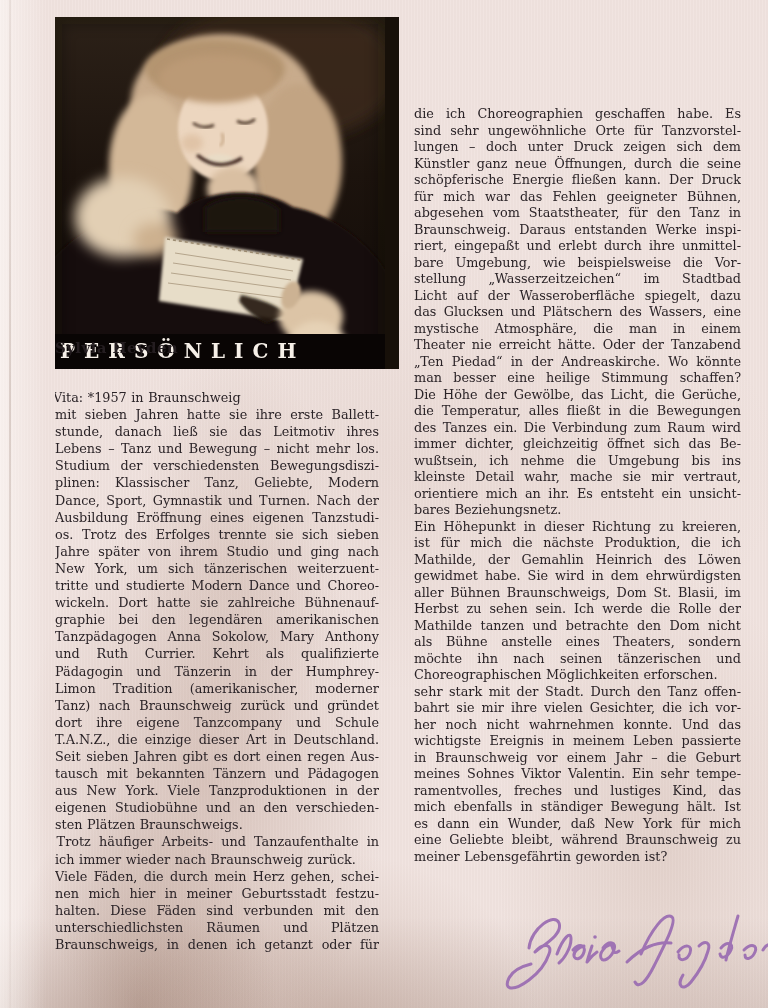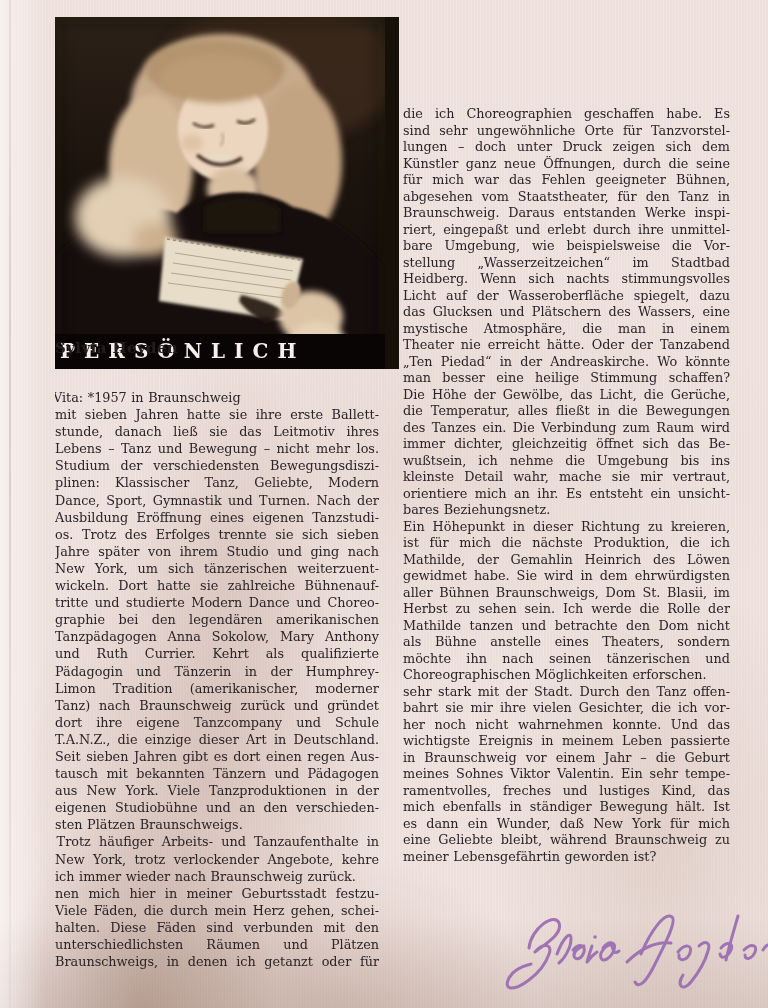--- a/index.html
+++ b/index.html
@@ -42,21 +42,21 @@
     white-space:nowrap;
   }
   .byline{
     position:absolute;left:55px;top:339px;
     font-weight:bold;font-size:15px;letter-spacing:0.4px;
     color:#241d20;
   }
   .col{position:absolute;font-size:12.8px;color:#2a2327;}
   .col-left{left:55px;top:389px;width:324px;}
   .col-left .line{height:17.1px;line-height:17.1px;}
-  .col-right{left:403px;top:106px;width:327px;}
+  .col-right{left:414px;top:106px;width:327px;}
   .col-right .line{height:16.5px;line-height:16.5px;}
   .line{
     text-align:justify;
     text-align-last:justify;
     overflow:hidden;
     word-spacing:0.5px;
   }
   .line.end{text-align-last:left;}
   .line.hang{text-indent:-13px;}
   .signature{position:absolute;left:495px;top:908px;width:273px;height:95px;}
@@ -138,57 +138,56 @@
       <div class="line">mit sieben Jahren hatte sie ihre erste Ballett-</div>
       <div class="line">stunde, danach ließ sie das Leitmotiv ihres</div>
       <div class="line">Lebens – Tanz und Bewegung – nicht mehr los.</div>
       <div class="line">Studium der verschiedensten Bewegungsdiszi-</div>
       <div class="line">plinen: Klassischer Tanz, Geliebte, Modern</div>
       <div class="line">Dance, Sport, Gymnastik und Turnen. Nach der</div>
       <div class="line">Ausbildung Eröffnung eines eigenen Tanzstudi-</div>
       <div class="line">os. Trotz des Erfolges trennte sie sich sieben</div>
       <div class="line">Jahre später von ihrem Studio und ging nach</div>
       <div class="line">New York, um sich tänzerischen weiterzuent-</div>
+      <div class="line">tritte und studierte Modern Dance und Choreo-</div>
       <div class="line">wickeln. Dort hatte sie zahlreiche Bühnenauf-</div>
-      <div class="line">tritte und studierte Modern Dance und Choreo-</div>
       <div class="line">graphie bei den legendären amerikanischen</div>
       <div class="line">Tanzpädagogen Anna Sokolow, Mary Anthony</div>
       <div class="line">und Ruth Currier. Kehrt als qualifizierte</div>
       <div class="line">Pädagogin und Tänzerin in der Humphrey-</div>
       <div class="line">Limon Tradition (amerikanischer, moderner</div>
       <div class="line">Tanz) nach Braunschweig zurück und gründet</div>
       <div class="line">dort ihre eigene Tanzcompany und Schule</div>
       <div class="line">T.A.N.Z., die einzige dieser Art in Deutschland.</div>
       <div class="line">Seit sieben Jahren gibt es dort einen regen Aus-</div>
       <div class="line">tausch mit bekannten Tänzern und Pädagogen</div>
       <div class="line">aus New York. Viele Tanzproduktionen in der</div>
       <div class="line">eigenen Studiobühne und an den verschieden-</div>
       <div class="line end">sten Plätzen Braunschweigs.</div>
       <div class="line hang">– Trotz häufiger Arbeits- und Tanzaufenthalte in</div>
-      <div class="line">New York, trotz verlockender Angebote, kehre</div>
       <div class="line end">ich immer wieder nach Braunschweig zurück.</div>
+      <div class="line">Viele Fäden, die durch mein Herz gehen, schei-</div>
       <div class="line">nen mich hier in meiner Geburtsstadt festzu-</div>
-      <div class="line">Viele Fäden, die durch mein Herz gehen, schei-</div>
       <div class="line">halten. Diese Fäden sind verbunden mit den</div>
       <div class="line">unterschiedlichsten Räumen und Plätzen</div>
       <div class="line">Braunschweigs, in denen ich getanzt oder für</div>
     </div>
   <div class="col col-right">
 
   <div class="line">die ich Choreographien geschaffen habe. Es</div>
       <div class="line">sind sehr ungewöhnliche Orte für Tanzvorstel-</div>
       <div class="line">lungen  – doch unter Druck zeigen sich dem</div>
       <div class="line">Künstler ganz neue Öffnungen, durch die seine</div>
+      <div class="line">schöpferische Energie fließen kann. Der Druck</div>
       <div class="line">für mich war das Fehlen geeigneter Bühnen,</div>
       <div class="line">abgesehen vom Staatstheater, für den Tanz in</div>
       <div class="line">Braunschweig. Daraus entstanden Werke inspi-</div>
       <div class="line">riert, eingepaßt und erlebt durch ihre unmittel-</div>
       <div class="line">bare Umgebung, wie beispielsweise die Vor-</div>
       <div class="line">stellung „Wasserzeitzeichen“ im Stadtbad</div>
-      <div class="line">Heidberg. Wenn sich nachts stimmungsvolles</div>
       <div class="line">Licht auf der Wasseroberfläche spiegelt, dazu</div>
       <div class="line">das Glucksen und Plätschern des Wassers, eine</div>
       <div class="line">mystische Atmosphäre, die man in einem</div>
       <div class="line">Theater nie erreicht hätte. Oder der Tanzabend</div>
       <div class="line">„Ten Piedad“ in der Andreaskirche. Wo könnte</div>
       <div class="line">man besser eine heilige Stimmung schaffen?</div>
       <div class="line">Die Höhe der Gewölbe, das Licht, die Gerüche,</div>
       <div class="line">die Temperatur, alles fließt in die Bewegungen</div>
       <div class="line">des Tanzes ein. Die Verbindung zum Raum wird</div>
       <div class="line">immer dichter, gleichzeitig öffnet sich das Be-</div>

